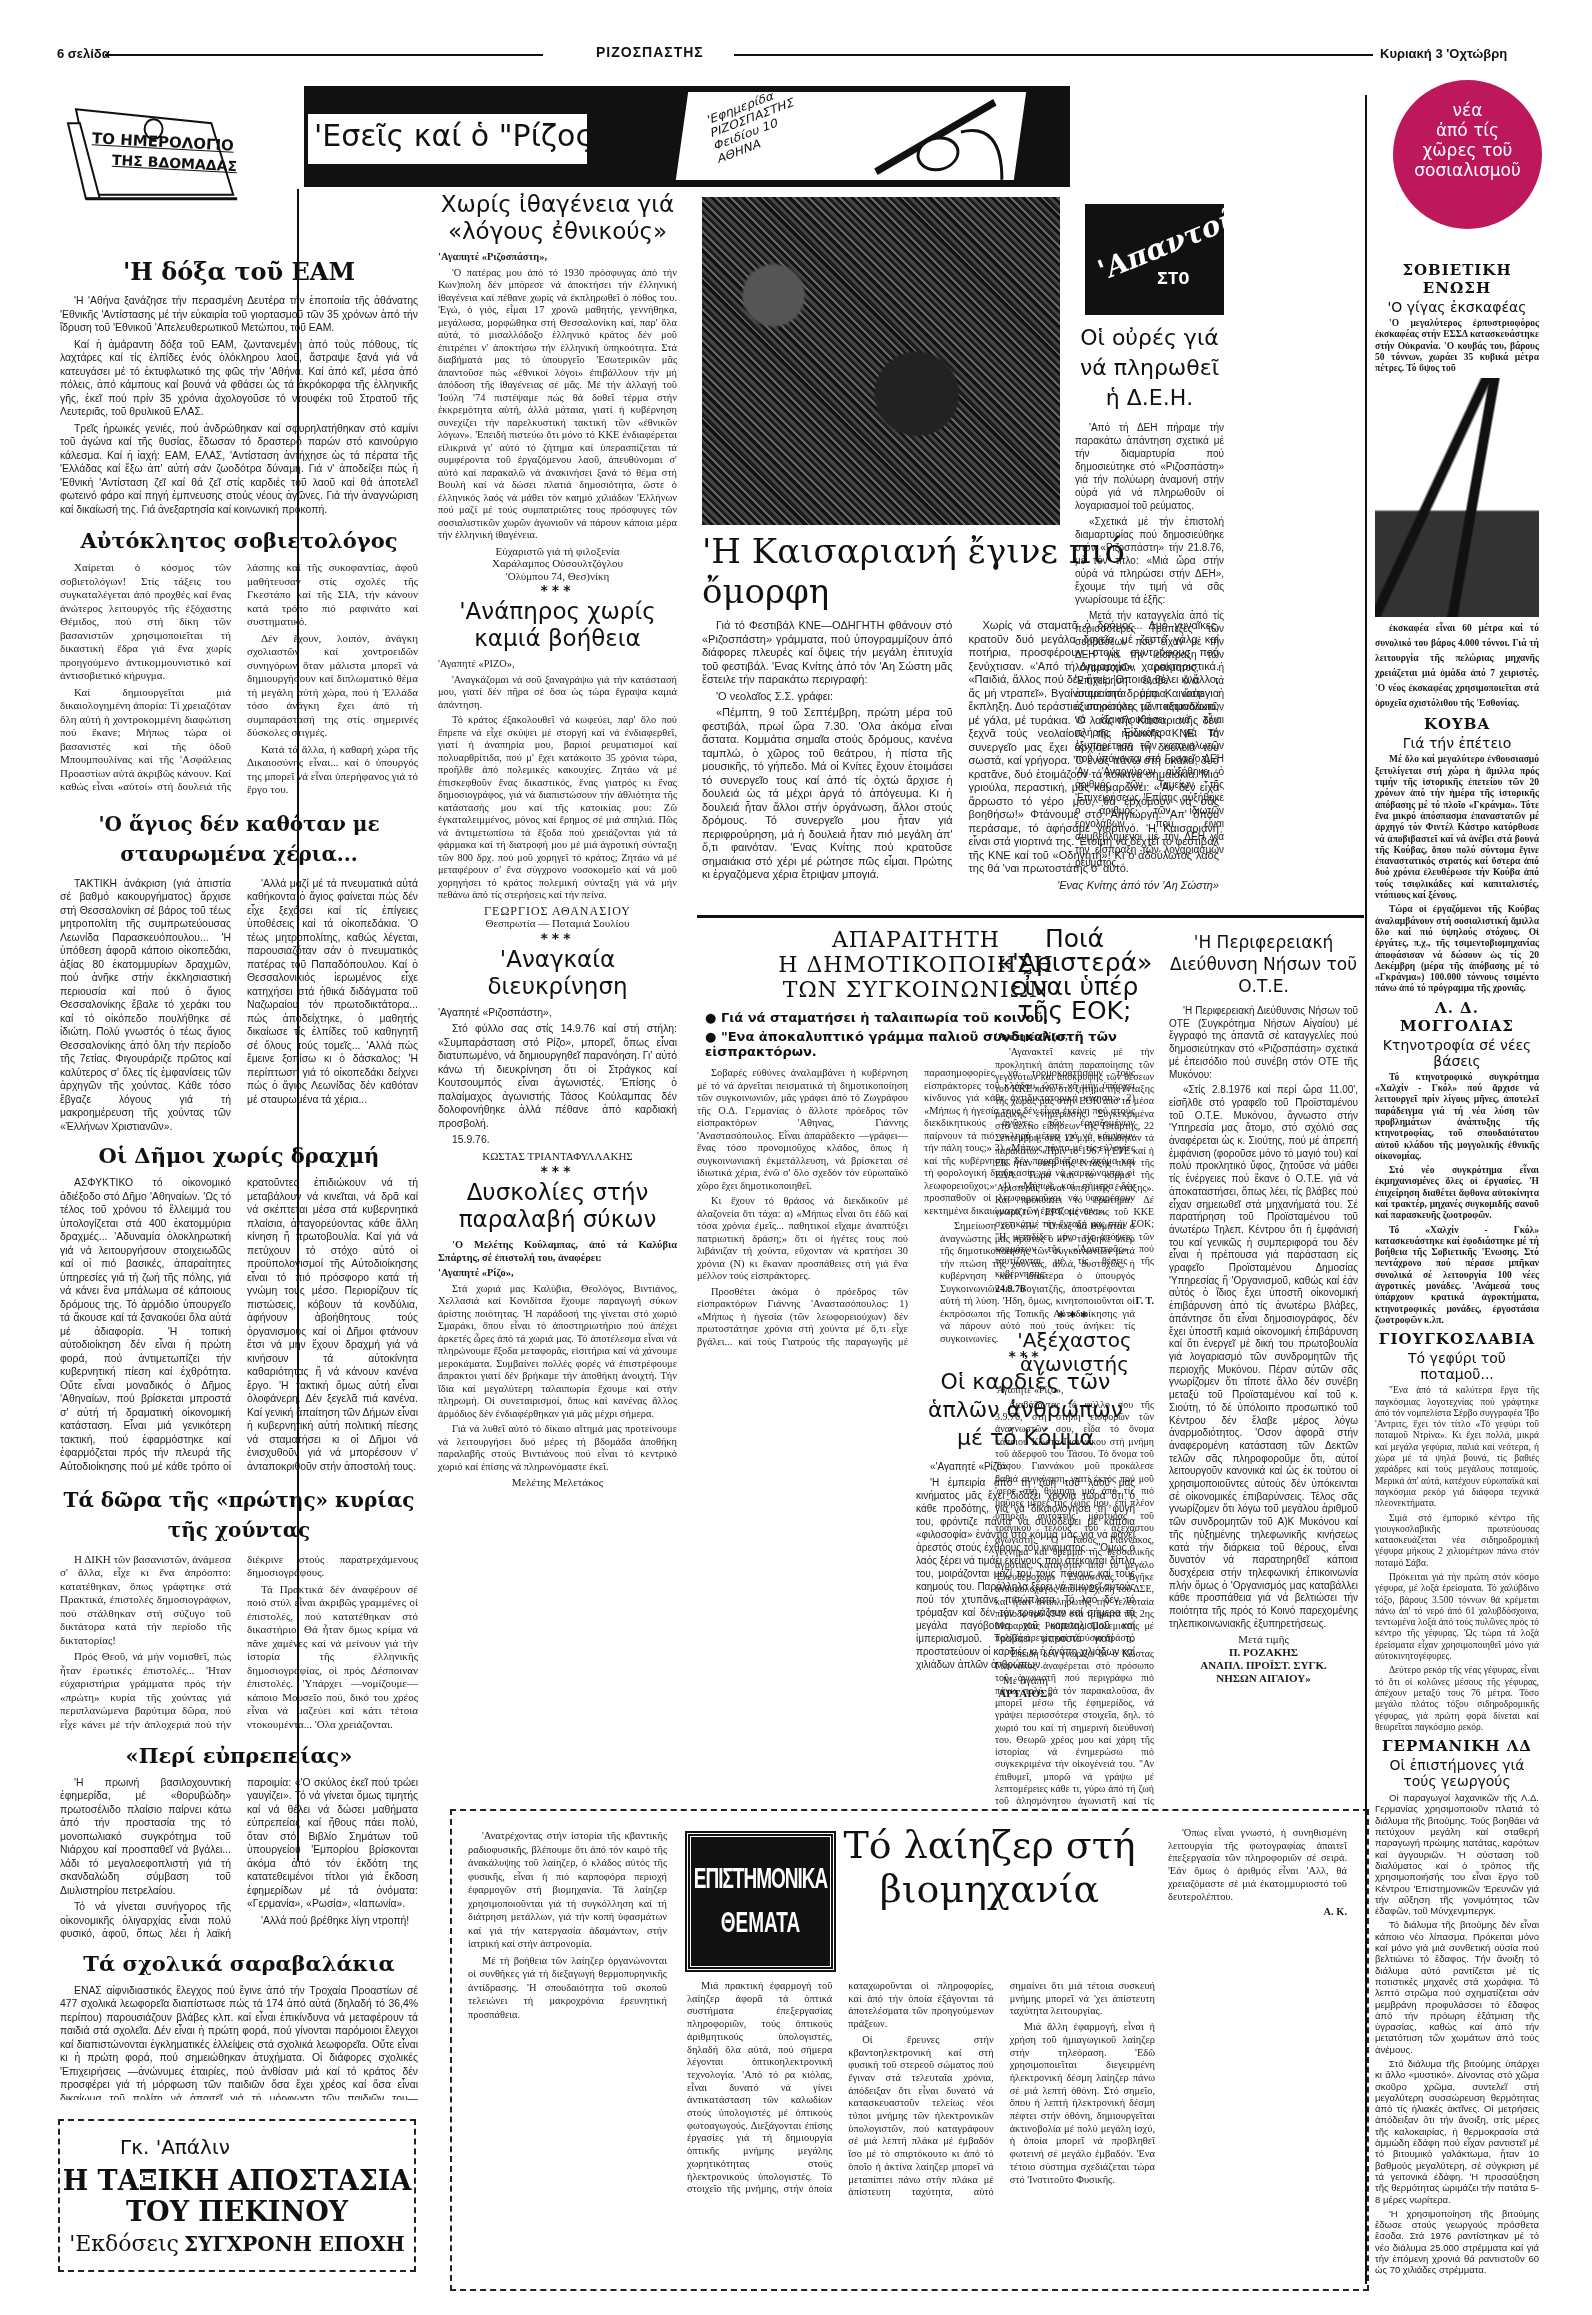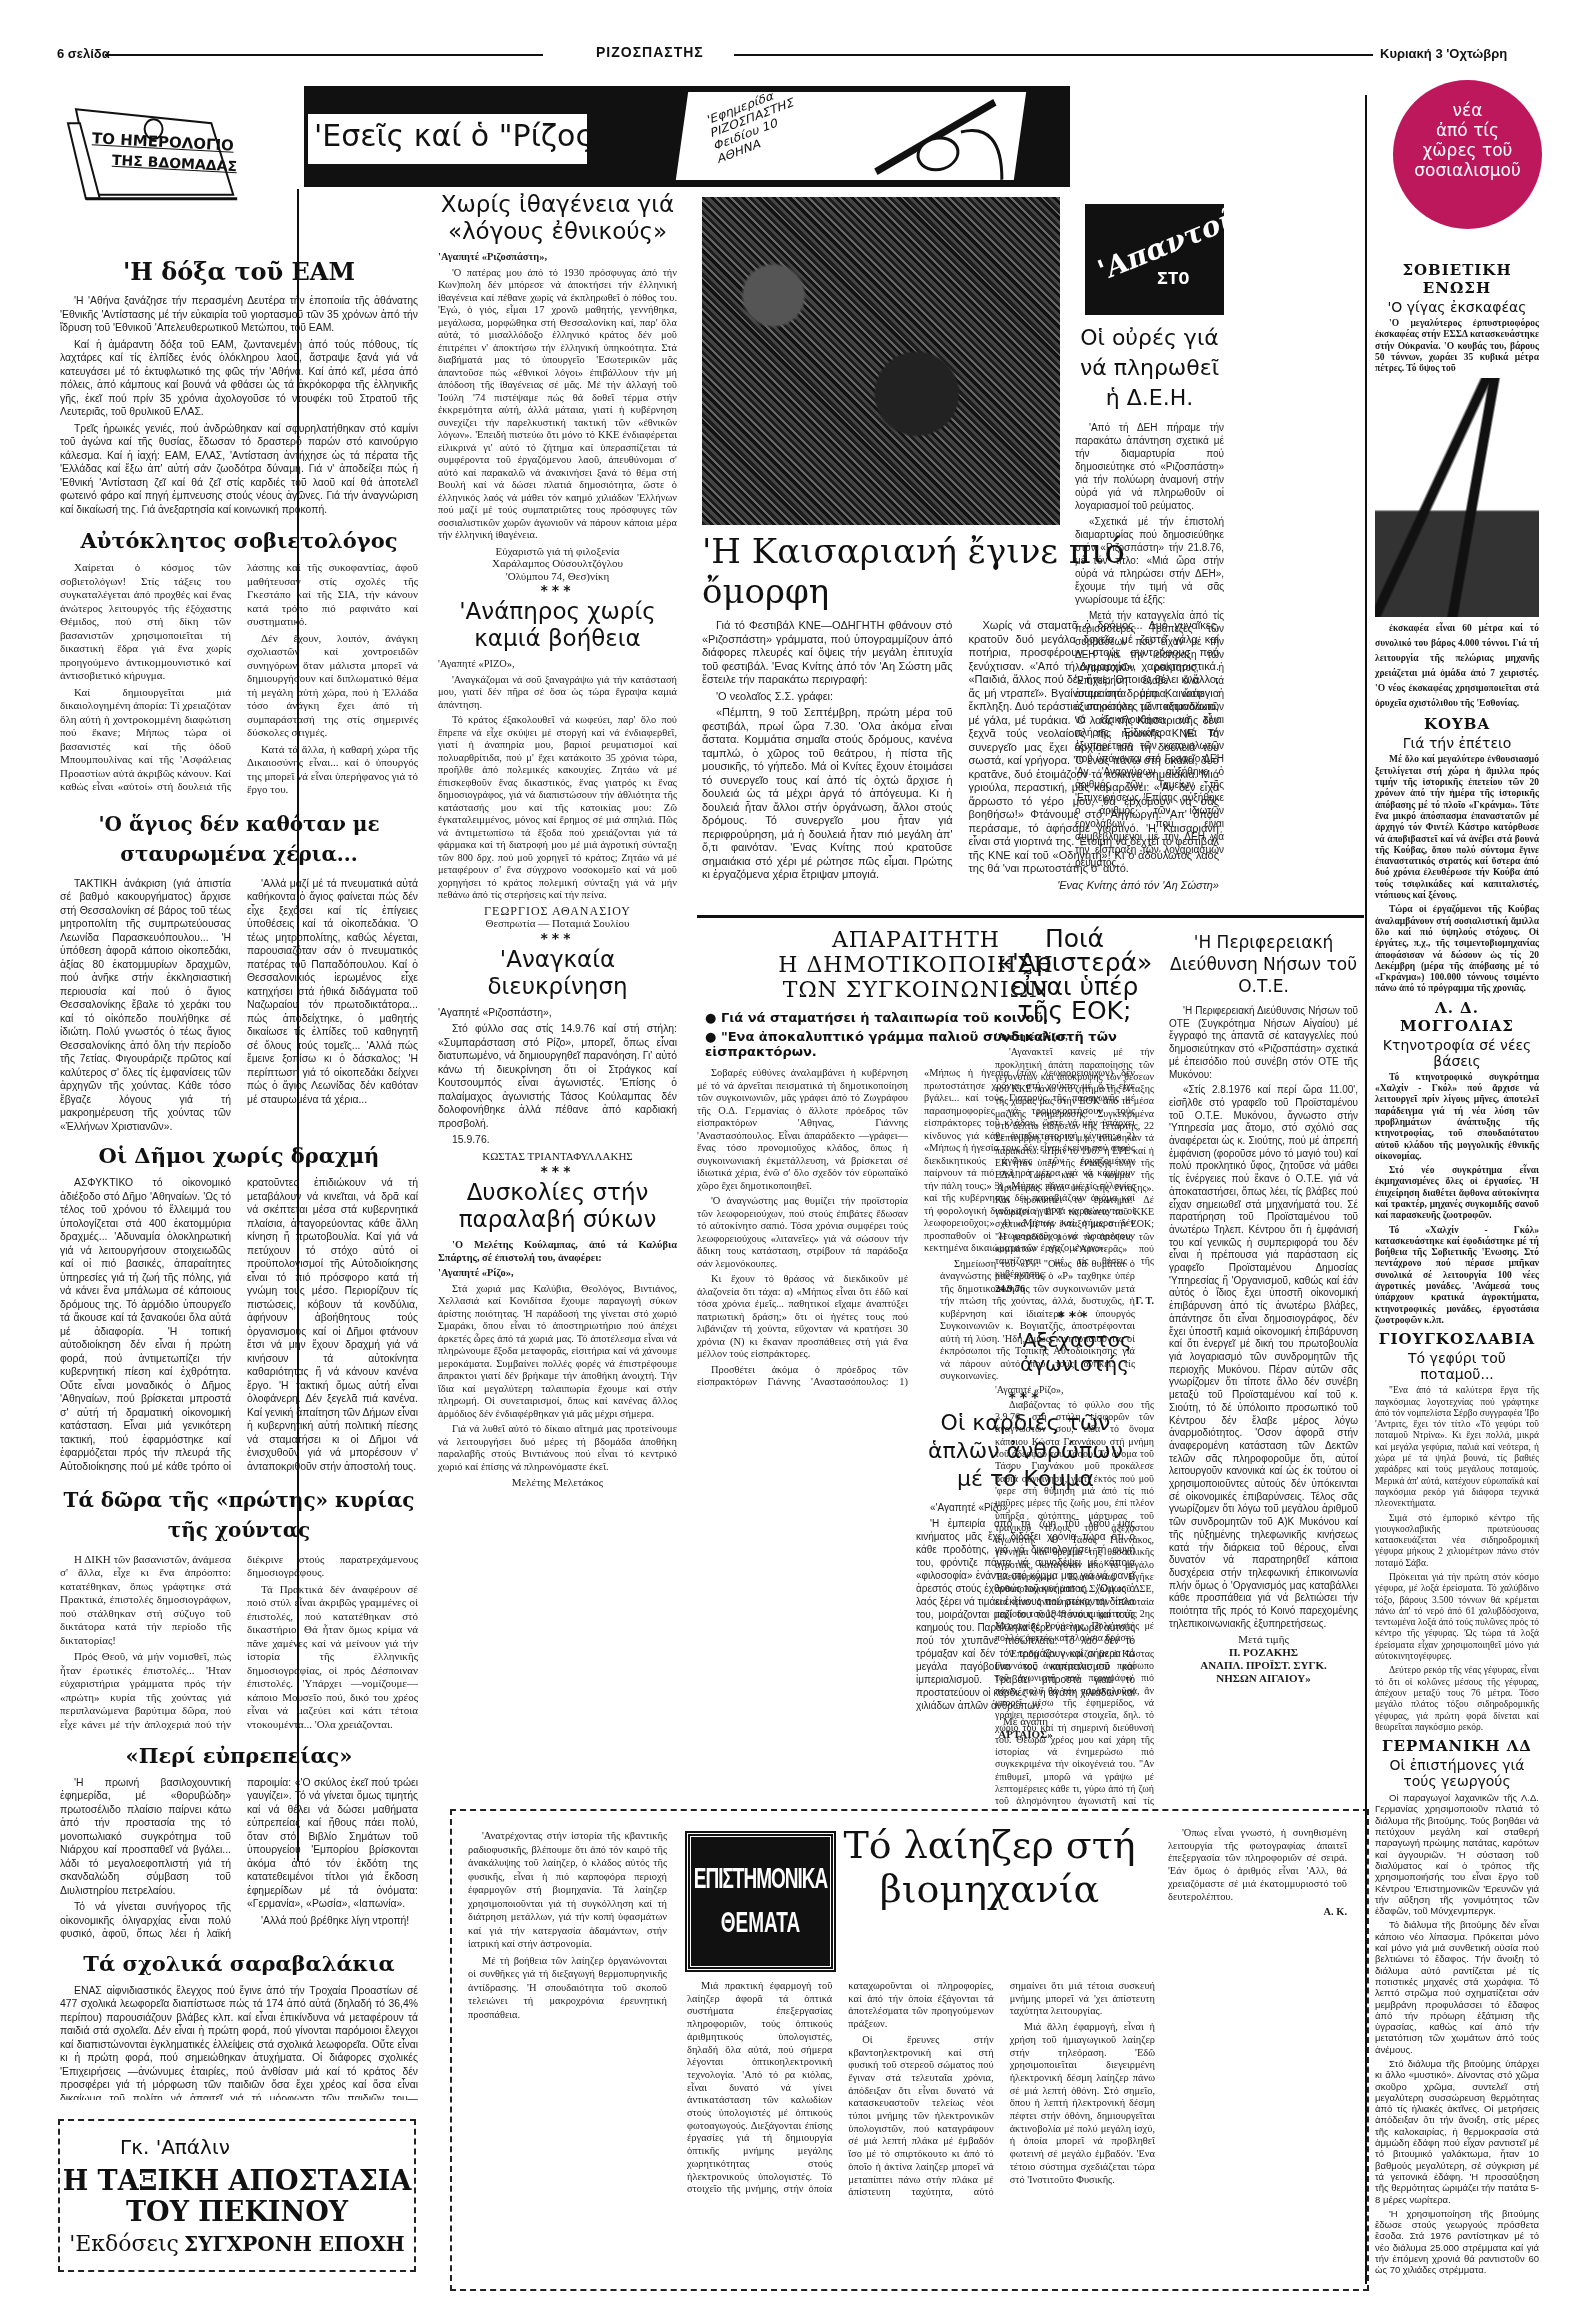--- a/index.html
+++ b/index.html
@@ -218,21 +218,20 @@
   <div class="hl-serif" data-name="buses-title-line" style="font-weight:normal;font-size:22px;letter-spacing:1px;">Η ΔΗΜΟΤΙΚΟΠΟΙΗΣΗ</div>
   <div class="hl-serif" data-name="buses-title-line" style="font-weight:normal;font-size:22px;letter-spacing:1px;margin-bottom:8px;">ΤΩΝ ΣΥΓΚΟΙΝΩΝΙΩΝ</div>
   <div class="sans" data-name="buses-bullet" style="font-size:13px;font-weight:bold;margin:4px 0 4px 8px;">
     <span data-name="bullet-icon">●&nbsp;</span><span data-name="bullet-text">Γιά νά σταματήσει ἡ ταλαιπωρία τοῦ κοινοῦ.</span>
   </div>
   <div class="sans" data-name="buses-bullet" style="font-size:13px;font-weight:bold;margin:4px 0 8px 8px;">
     <span data-name="bullet-icon">●&nbsp;</span><span data-name="bullet-text">"Ενα ἀποκαλυπτικό γράμμα παλιοῦ συνδικαλιστῆ τῶν εἰσπρακτόρων.</span>
   </div>
   <div class="body-serif cols2" data-name="buses-body" style="font-size:10.4px;line-height:12.5px;">
     <p data-name="paragraph">Σοβαρές εὐθύνες ἀναλαμβάνει ἡ κυβέρνηση μέ τό νά ἀρνεῖται πεισματικά τή δημοτικοποίηση τῶν συγκοινωνιῶν, μᾶς γράφει ἀπό τό Ζωγράφου τῆς Ο.Δ. Γερμανίας ὁ ἄλλοτε πρόεδρος τῶν εἰσπρακτόρων 'Αθηνας, Γιάννης 'Αναστασόπουλος. Εἶναι ἀπαράδεκτο —γράφει— ἕνας τόσο προνομιοῦχος κλάδος, ὅπως ἡ συγκοινωνιακή ἐκμετάλλευση, νά βρίσκεται σέ ἰδιωτικά χέρια, ἐνῶ σ' ὅλο σχεδόν τόν εὐρωπαϊκό χῶρο ἔχει δημοτικοποιηθεῖ.</p>
-    <p data-name="paragraph">'Ο ἀναγνώστης μας θυμίζει τήν προϊστορία τῶν λεωφορειούχων, πού στούς ἐπιβάτες ἔδωσαν τό αὐτοκίνητο σαπιό. Τόσα χρόνια συμφέρει τούς λεωφορειούχους «λιτανεῖες» γιά νά σώσουν τήν ἄδικη τους κατάσταση, στρίβουν τά παράδοξα σάν λεμονόκουπες.</p>
     <p data-name="paragraph">Κι ἔχουν τό θράσος νά διεκδικοῦν μέ ἀλαζονεία ὅτι τάχα: α) «Μήπως εἶναι ὅτι ἐδῶ καί τόσα χρόνια ἐμεῖς... παθητικοί εἴχαμε ἀναπτύξει πατριωτική δράση;» ὅτι οἱ ἡγέτες τους πού λιβάνιζαν τή χούντα, εὔχονταν νά κρατήσει 30 χρόνια (Ν) κι ἔκαναν προσπάθειες στή γιά ἕνα μέλλον τούς εἰσπράκτορες.</p>
     <p data-name="paragraph">Προσθέτει ἀκόμα ὁ πρόεδρος τῶν εἰσπρακτόρων Γιάννης 'Αναστασόπουλος: 1) «Μήπως ἡ ἡγεσία (τῶν λεωφορειούχων) δέν πρωτοστάτησε χρόνια στή χούντα μέ ὅ,τι εἶχε βγάλει... καί τούς Γιατρούς τῆς παραγωγῆς μέ παρασημοφορίες νά τρομοκρατήσουν τούς εἰσπράκτορες τοῦ κλάδου, ὥστε νά μήν ὑπάρχει κίνδυνος γιά κάθε ἀντιδικτατορική κίνηση;» 2) «Μήπως ἡ ἡγεσία τους δέν εἶναι ἐκείνη πού στούς διεκδικητικούς ἀγῶνες τῶν ἐργαζομένων παίρνουν τά πιό σκληρά μέτρα γιά νά κάμψουν τήν πάλη τους;» 3) «Μήπως πάντα μέ τίς εὐλογίες καί τῆς κυβέρνησης δέν παραβιάζουν ἀκόμα καί τή φορολογική διαδικασία γιά νά καρπώνονται οἱ λεωφορειοῦχοι;» 4) «Μήπως καί σήμερα δέν προσπαθοῦν οἱ λεωφορειοῦχοι νά ὑφαιρέσουν κεκτημένα δικαιώματα τῶν ἐργαζομένων;».</p>
     <p data-name="paragraph" style="margin-left:16px;">Σημείωση τοῦ «Ρ»: "Οπως θά θυμᾶται ὁ ἀναγνώστης μας πρῶτος ὁ «Ρ» ταχθηκε ὑπέρ τῆς δημοτικοποίησης τῶν συγκοινωνιῶν μετά τήν πτώση τῆς χούντας, ἀλλά, δυστυχῶς, ἡ κυβέρνηση καί ἰδιαίτερα ὁ ὑπουργός Συγκοινωνιῶν κ. Βογιατζῆς, ἀποστρέφονται αὐτή τή λύση. 'Ηδη, ὅμως, κινητοποιοῦνται οἱ ἐκπρόσωποι τῆς Τοπικῆς Αὐτοδιοίκησης γιά νά πάρουν αὐτό πού τούς ἀνήκει: τίς συγκοινωνίες.</p>
   </div>
   <div class="stars" data-name="separator-stars" style="margin-left:219px;">***</div>
   <div style="width:219px;margin-left:219px;" data-name="hearts-article">
     <div class="hl-sans" data-name="hearts-title" style="font-size:22px;line-height:28px;margin:4px 0 8px;">Οἱ καρδιές τῶν ἁπλῶν ἀνθρώπων μέ τό Κόμμα</div>
     <div class="body-txt" data-name="hearts-body" style="font-size:10px;line-height:13px;">
       <p data-name="salutation">«'Αγαπητέ «Ρίζο»,</p>
       <p data-name="paragraph">'Η ἐμπειρία ἀπό τή ζωή τοῦ λαοῦ μας κινήματος μᾶς ἔχει διδάξει χρόνια τώρα ὅτι ὁ κάθε προδότης, γιά νά δικαιολογήσει τή φυγή του, φρόντιζε πάντα νά συνοδέψει μέ κάποια «φιλοσοφία» ἐνάντια στό κόμμα μας γιά νά φανεῖ ἀρεστός στούς ἐχθρούς τοῦ κινήματος... "Ομως ὁ λαός ξέρει νά τιμάει ἐκείνους πού στέκονται δίπλα του, μοιράζονται μαζί του τούς πόνους καί τούς καημούς του. Παράλληλα ξέρει νά τιμωρεῖ αὐτούς πού τόν χτυπᾶνε πισώπλατα. Τό λαό δέν τό τρόμαξαν καί δέν τόν τρομάζουν καί σήμερα τά μεγάλα παγόβουνα τοῦ καπιταλισμοῦ καί ἰμπεριαλισμοῦ. Τραβάει μπροστά γιατί τό προστατεύουν οἱ καρδιές κι ἡ ἀγάπη χιλιάδων καί χιλιάδων ἁπλῶν ἀνθρώπων.</p>

